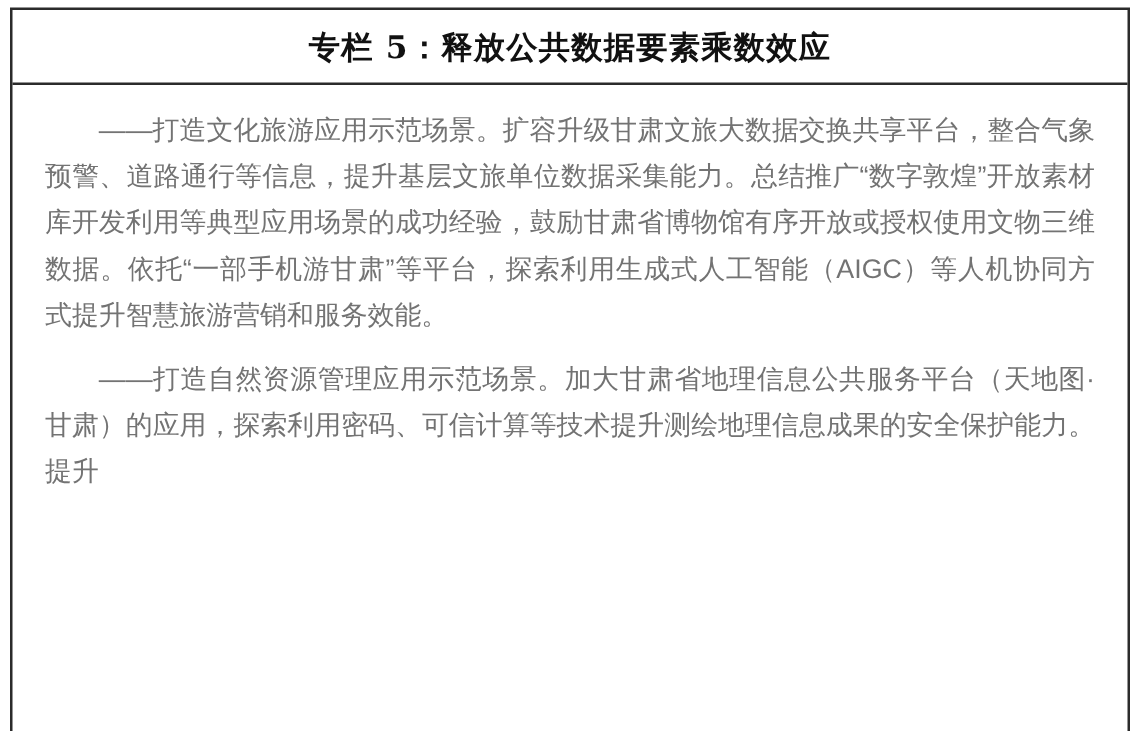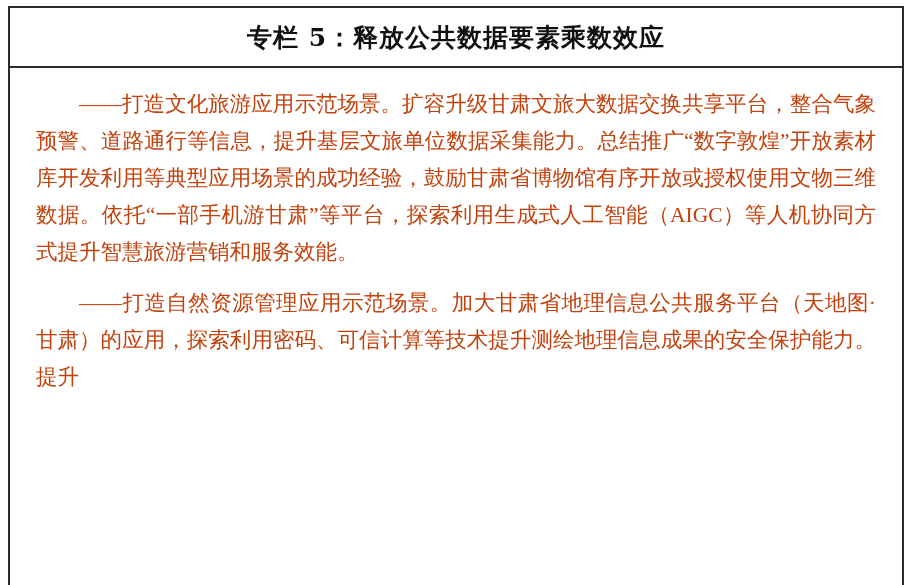--- a/index.html
+++ b/index.html
@@ -67,22 +67,22 @@
     padding: 18px 26px 0 26px;
     box-sizing: border-box;
   }
   p.para {
     margin: 0 0 14px 0;
     font-size: 21.5px;
     line-height: 37px;
     text-align: justify;
     text-justify: inter-ideograph;
     text-indent: 2em;
-    color: #c2410c;
-    font-family: Liberation Serif, serif;
+    color: #737373;
+    font-family: Liberation Sans, sans-serif;
   }
   p.para:last-child {
     margin-bottom: 0;
   }
 </style>
 </head>
 <body>
 
 <div class="page">
   <div class="box">

